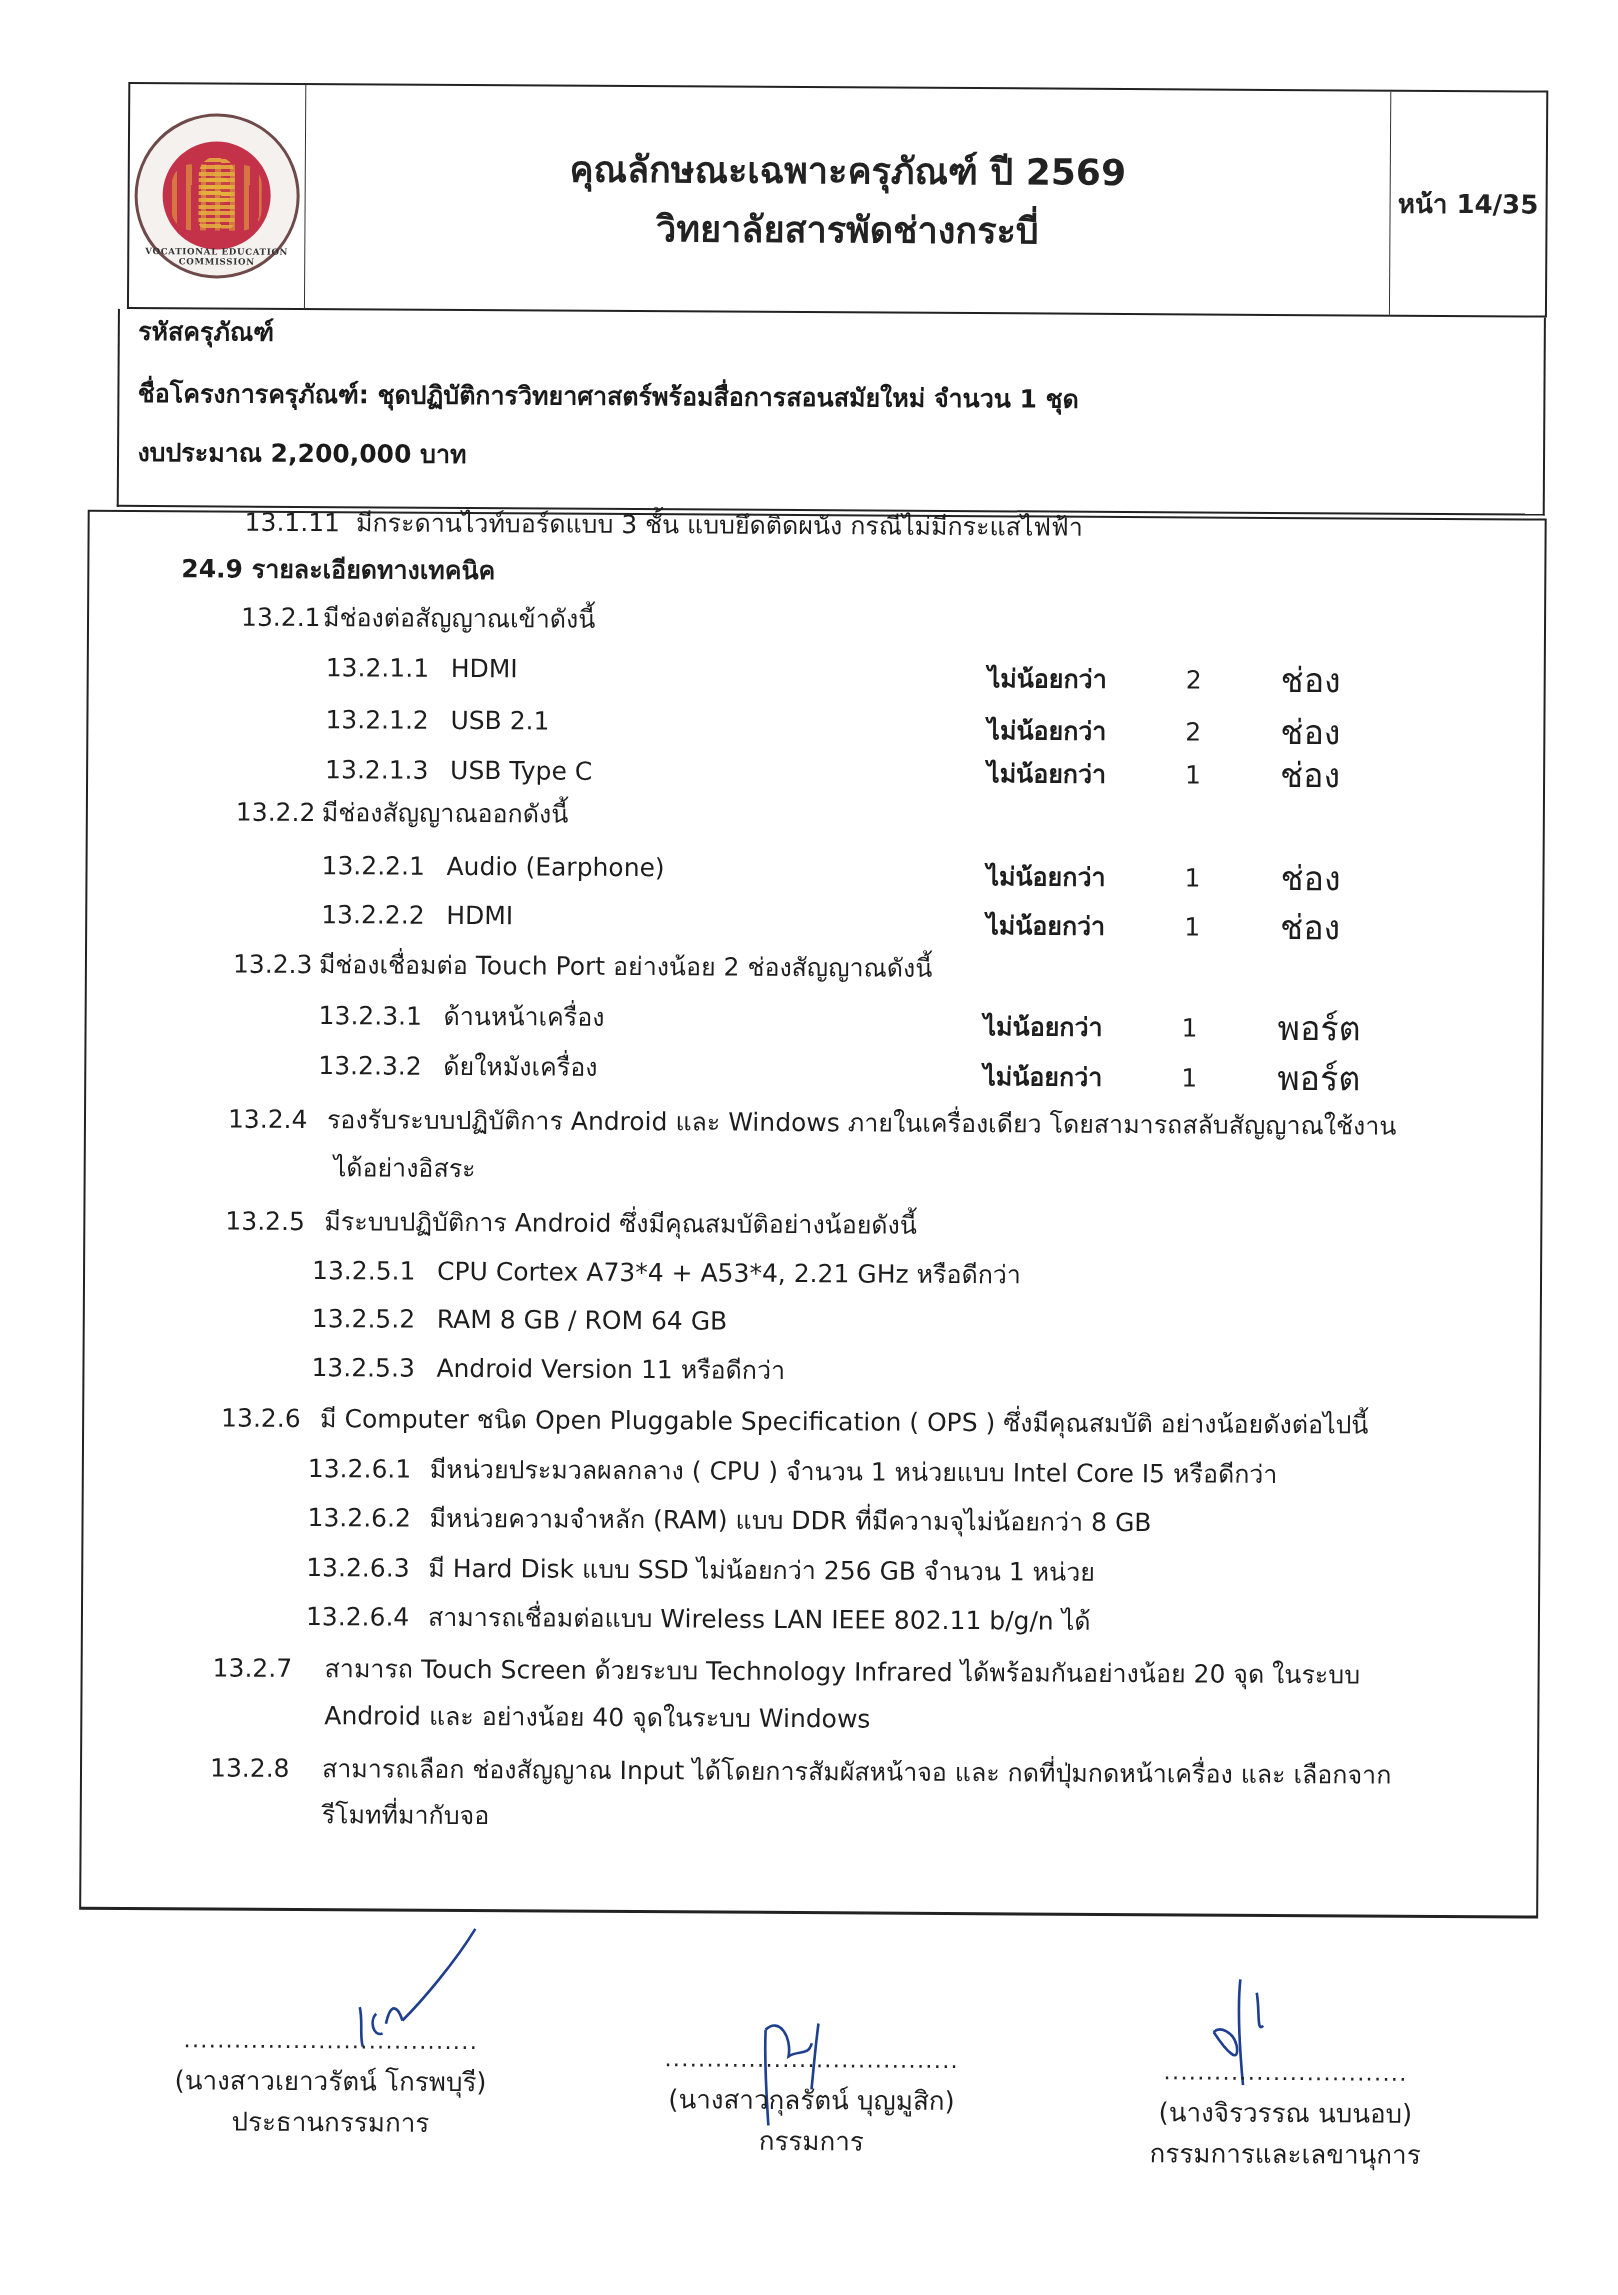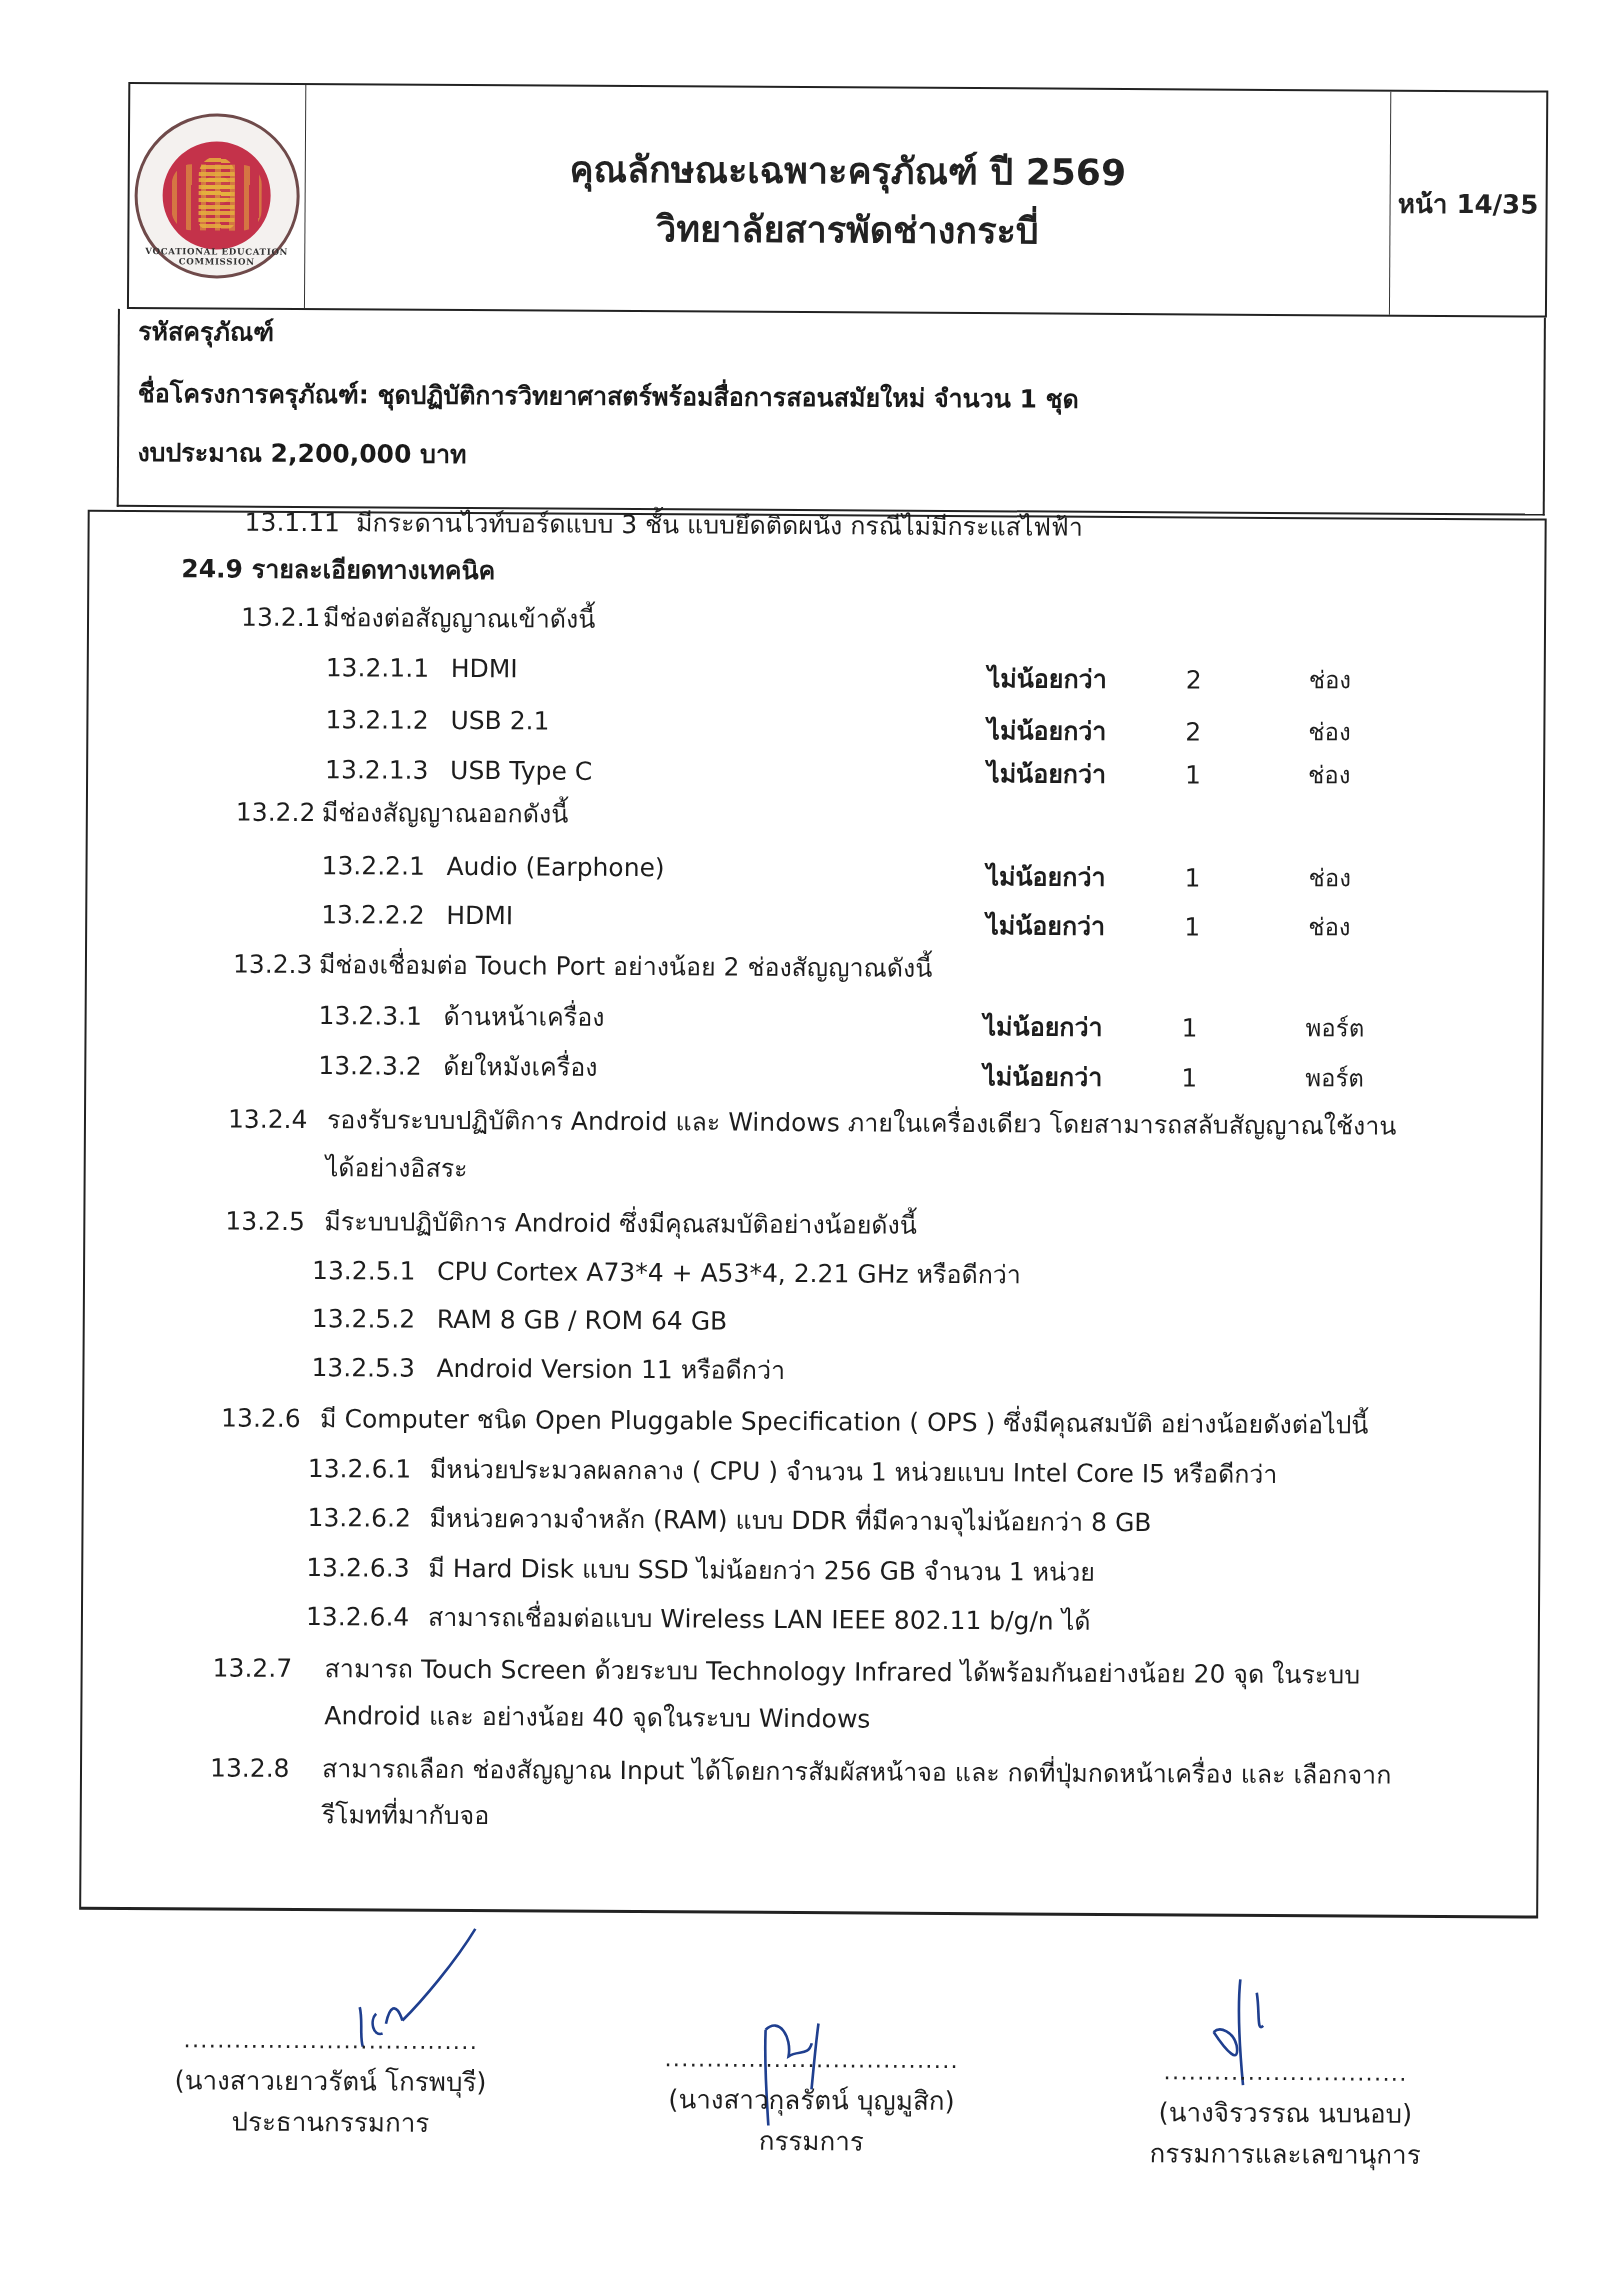--- a/index.html
+++ b/index.html
@@ -29,21 +29,21 @@
     .info .row { font-size: 25px; font-weight: bold; line-height: 32px; position: absolute; left: 18.4px; }
 
     
     .body-frame { position: absolute; left: 84px; top: 514px; width: 1459px; height: 1400px; border: 2px solid #222; border-bottom: 3.3px solid #222; box-sizing: border-box; }
 
     .ln { position: absolute; font-size: 25px; line-height: 33px; white-space: nowrap; color: #1d1d1d; }
     .ln.bold { font-weight: bold; }
     .num { display: inline-block; }
     .col-req { position: absolute; left: 896px; font-size: 25px; font-weight: bold; }
     .col-qty { position: absolute; left: 1097px; font-size: 25px; }
-    .col-unit { position: absolute; left: 1193px; font-size: 24px; margin-left: 28px; }
+    .col-unit { position: absolute; left: 1193px; font-size: 34px; }
 
     
     .sig { position: absolute; text-align: center; font-size: 26px; line-height: 41px; color: #1d1d1d; }
     .sig .dots { letter-spacing: 1.3px; font-size: 22.4px; color: #222; }
     .scribble { position: absolute; }
   </style>
 </head>
 <body>
 
 <div class="page">
@@ -132,21 +132,21 @@
     <div class="ln" style="left:232px; top:536px; width:1186px">
       <span class="num" style="width:125px">13.2.3.2</span><span>ด้ยใหมังเครื่อง</span>
       <span class="col-req" style="left:665px; top:6.6px">ไม่น้อยกว่า</span>
       <span class="col-qty" style="left:863px; top:6.6px">1</span>
       <span class="col-unit" style="left:959px; top:6.6px">พอร์ต</span>
     </div>
 
     <div class="ln" style="left:142px; top:590px">
       <span class="num" style="width:99px">13.2.4</span><span>รองรับระบบปฏิบัติการ Android และ Windows ภายในเครื่องเดียว โดยสามารถสลับสัญญาณใช้งาน</span>
     </div>
-    <div class="ln" style="left:240px; top:638px">ได้อย่างอิสระ</div>
+    <div class="ln" style="left:248px; top:638px">ได้อย่างอิสระ</div>
 
     <div class="ln" style="left:140px; top:692px">
       <span class="num" style="width:99px">13.2.5</span><span>มีระบบปฏิบัติการ Android  ซึ่งมีคุณสมบัติอย่างน้อยดังนี้</span>
     </div>
     <div class="ln" style="left:227px; top:741px">
       <span class="num" style="width:125px">13.2.5.1</span><span>CPU Cortex A73*4 + A53*4, 2.21 GHz หรือดีกว่า</span>
     </div>
     <div class="ln" style="left:227px; top:789px">
       <span class="num" style="width:125px">13.2.5.2</span><span>RAM 8 GB / ROM 64 GB</span>
     </div>

